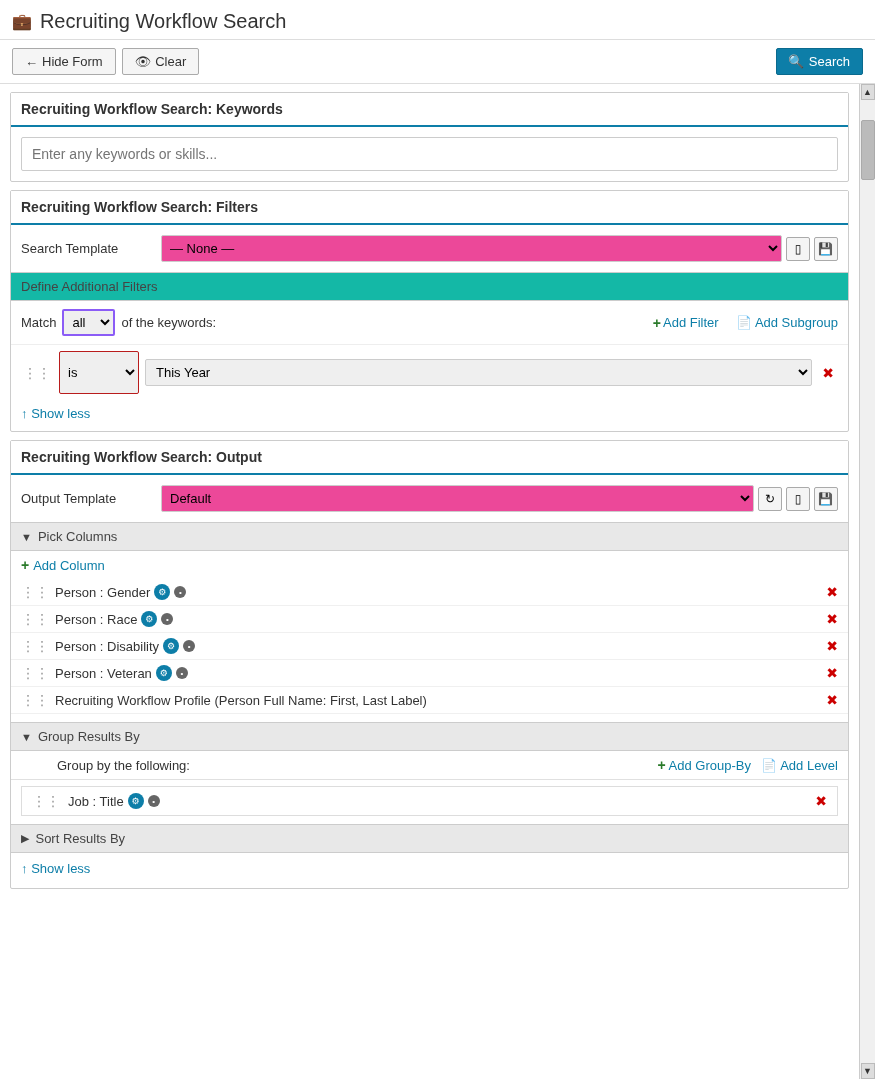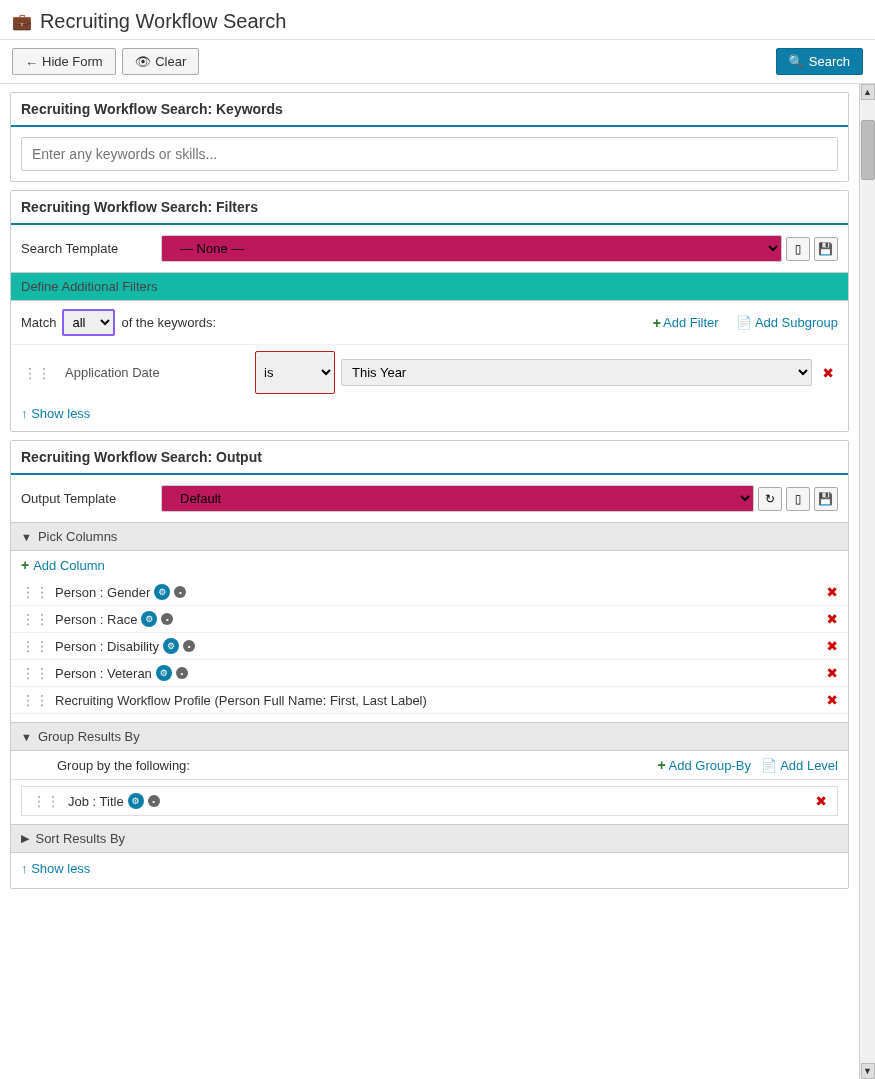--- a/index.html
+++ b/index.html
@@ -30,21 +30,21 @@
     .section-header { background: #fff; padding: 8px 10px; border-bottom: 2px solid #0d7ea8; font-size: 14px; font-weight: bold; color: #333; }
 
     
     .keywords-input-wrap { padding: 10px; }
     .keywords-input { width: 100%; border: 1px solid #ccc; padding: 8px 10px; font-size: 14px; color: #aaa; border-radius: 2px; outline: none; }
     .show-more-link { padding: 2px 10px 10px 10px; }
     .show-more-link a { color: #0d7ea8; text-decoration: none; font-size: 13px; cursor: pointer; }
     .search-template-row { display: flex; align-items: center; padding: 10px; gap: 10px; }
     .search-template-label { width: 130px; color: #333; }
     .search-template-select-wrap { flex: 1; display: flex; align-items: center; gap: 4px; }
-    .select-input { flex: 1; padding: 4px 14px; border: 1px solid #ccc; border-radius: 2px; font-size: 13px; background: #be185d; }
+    .select-input { flex: 1; padding: 4px 4px; border: 1px solid #ccc; border-radius: 2px; font-size: 13px; background: #ec4899; }
     .icon-btn { width: 24px; height: 24px; border: 1px solid #aaa; background: #f5f5f5; cursor: pointer; display: flex; align-items: center; justify-content: center; font-size: 12px; border-radius: 2px; }
 
     
     .additional-filters-header { background: #14b8a6; padding: 6px 10px; font-size: 13px; color: #444; border-top: 1px solid #ccc; border-bottom: 1px solid #ccc; }
     .match-row { display: flex; align-items: center; padding: 8px 10px; gap: 6px; border-bottom: 1px solid #eee; }
     .match-label { color: #333; }
     .match-select { padding: 3px 4px; border: 2px solid #8b5cf6; border-radius: 2px; font-size: 13px; }
     .of-label { color: #333; }
     .add-filter-btn { margin-left: auto; color: #0d7ea8; cursor: pointer; font-size: 13px; display: flex; align-items: center; gap: 2px; }
     .add-subgroup-btn { color: #0d7ea8; cursor: pointer; font-size: 13px; display: flex; align-items: center; gap: 2px; margin-left: 10px; }
@@ -164,21 +164,20 @@
             </span>
             <span class="add-subgroup-btn">
               <span>📄</span>
               <span>Add Subgroup</span>
             </span>
           </div>
         </div>
 
         <div class="filter-row">
           <span class="drag-handle">⋮⋮</span>
-          <span class="filter-field">Application Date</span>
           <select class="filter-operator-select">
             <option>is</option>
           </select>
           <select class="filter-value-select">
             <option>This Year</option>
           </select>
           <span class="remove-btn">✖</span>
         </div>
 
         <div class="show-less-link">

